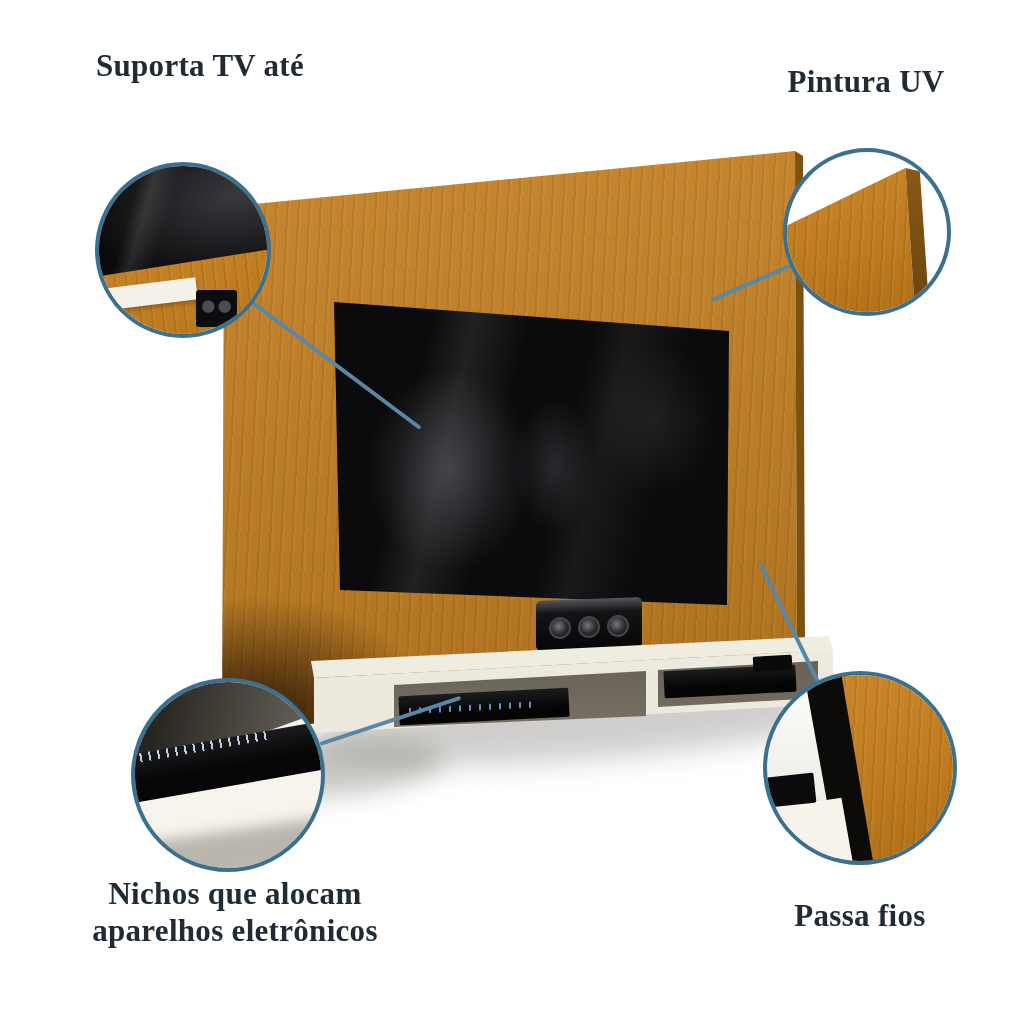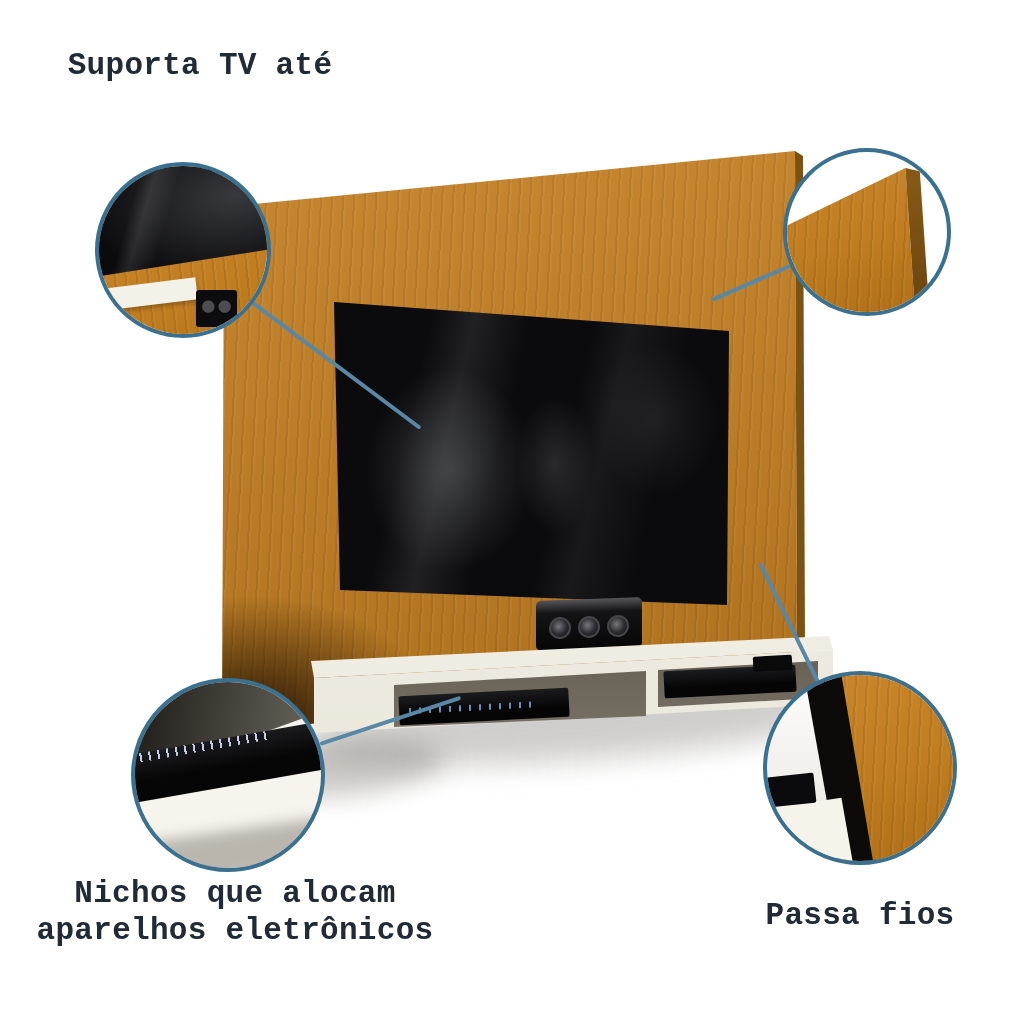--- a/index.html
+++ b/index.html
@@ -1,19 +1,19 @@
 <!DOCTYPE html>
 <html style="--background: #ffffff; --text: #212b36; --ring: #3a7090; --connector: #5988a6; --wood-light: #ca862c; --wood: #bf7c20; --wood-deep: #b07018; --wood-edge: #7c5212; --tv: #0b0b0d; --shelf: #f6f3ec;"><head>
 <meta charset="utf-8">
 <style>
   html,body { margin:0; padding:0; background:#fff; }
   .stage {
     position:relative; width:1024px; height:1024px; overflow:hidden;
     background:var(--background,#ffffff);
-    font-family:Liberation Mono, monospace;
+    font-family:Liberation Serif, serif;
   }
 
   
   .shadow { position:absolute; border-radius:50%; }
   .s1 { left:300px; top:688px; width:560px; height:72px;
         background:rgba(118,115,108,0.35); filter:blur(14px); transform:rotate(-4deg); }
   .s2 { left:225px; top:742px; width:220px; height:54px;
         background:rgba(118,115,108,0.38); filter:blur(12px); transform:rotate(-5deg); }
 
   
@@ -203,19 +203,20 @@
   <div class="callout c4">
     <div class="c4-gap"></div>
     <div class="c4-wood wood-fill"></div>
     <div class="c4-shelf"></div>
     <div class="c4-device"></div>
   </div>
 
   <div class="label label1">
     <div>Suporta TV até</div>
   </div>
+  <div class="label label2">Pintura UV</div>
   <div class="label label4">Passa fios</div>
   <div class="label label3">
     <div>Nichos que alocam</div>
     <div>aparelhos eletrônicos</div>
   </div>
 
 </div>
 
 </body></html>

